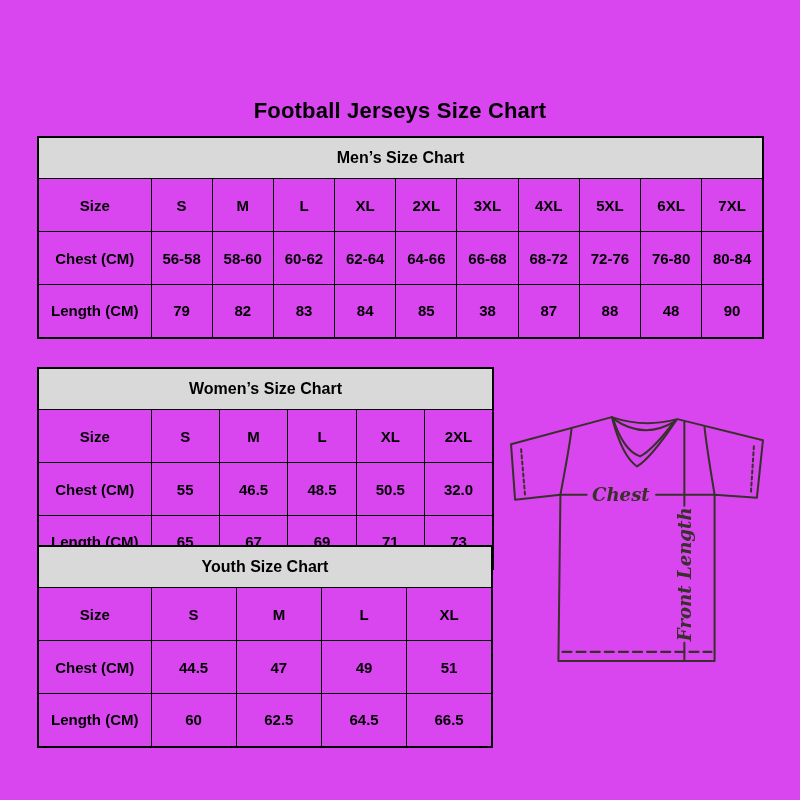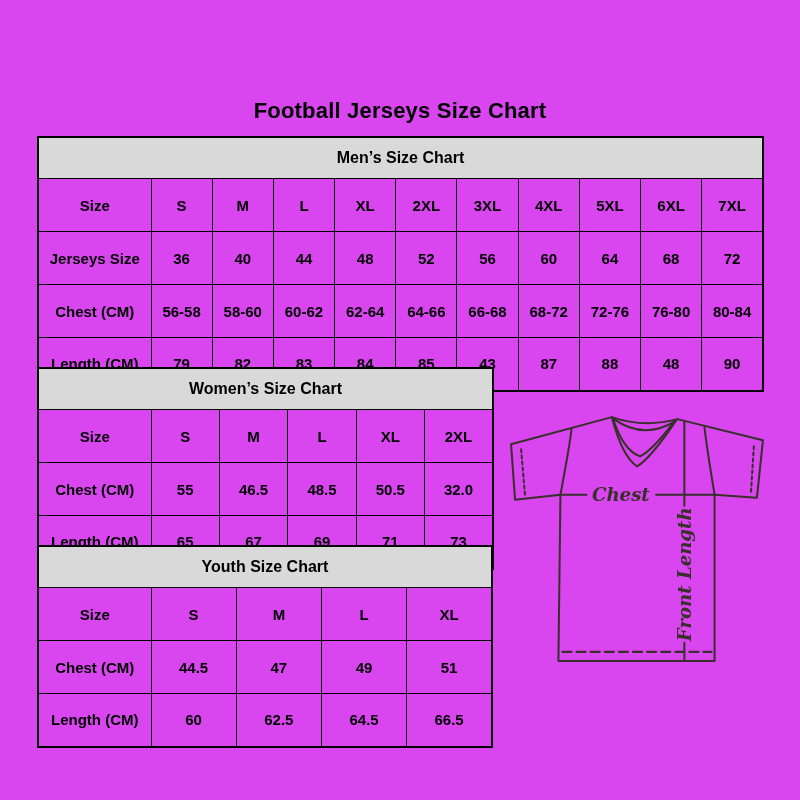--- a/index.html
+++ b/index.html
@@ -79,53 +79,40 @@
           <td>L</td>
           <td>XL</td>
           <td>2XL</td>
           <td>3XL</td>
           <td>4XL</td>
           <td>5XL</td>
           <td>6XL</td>
           <td>7XL</td>
         </tr>
         <tr>
-          <td>Jerseys Size</td>
-          <td>36</td>
-          <td>40</td>
-          <td>44</td>
-          <td>48</td>
-          <td>52</td>
-          <td>56</td>
-          <td>60</td>
-          <td>64</td>
-          <td>68</td>
-          <td>72</td>
-        </tr>
-        <tr>
           <td>Chest (CM)</td>
           <td>56-58</td>
           <td>58-60</td>
           <td>60-62</td>
           <td>62-64</td>
           <td>64-66</td>
           <td>66-68</td>
           <td>68-72</td>
           <td>72-76</td>
           <td>76-80</td>
           <td>80-84</td>
         </tr>
         <tr>
           <td>Length (CM)</td>
           <td>79</td>
           <td>82</td>
           <td>83</td>
           <td>84</td>
           <td>85</td>
-          <td>43</td>
+          <td>38</td>
           <td>87</td>
           <td>88</td>
           <td>48</td>
           <td>90</td>
         </tr>
       </tbody>
   </table>
 
   <table id="women-table">
       <colgroup>

